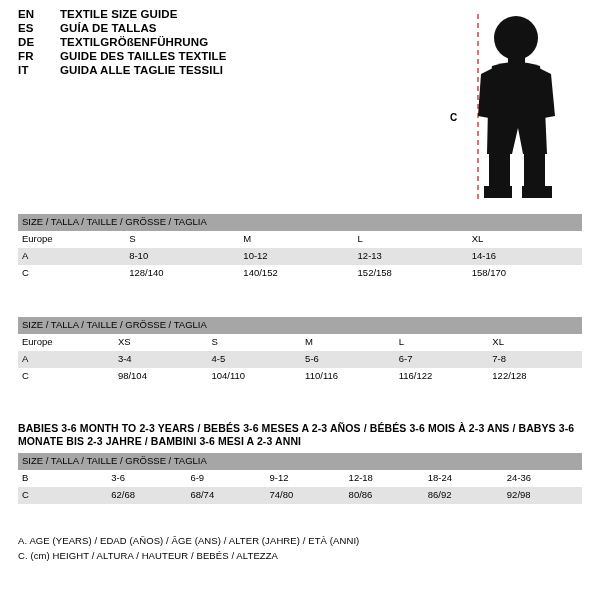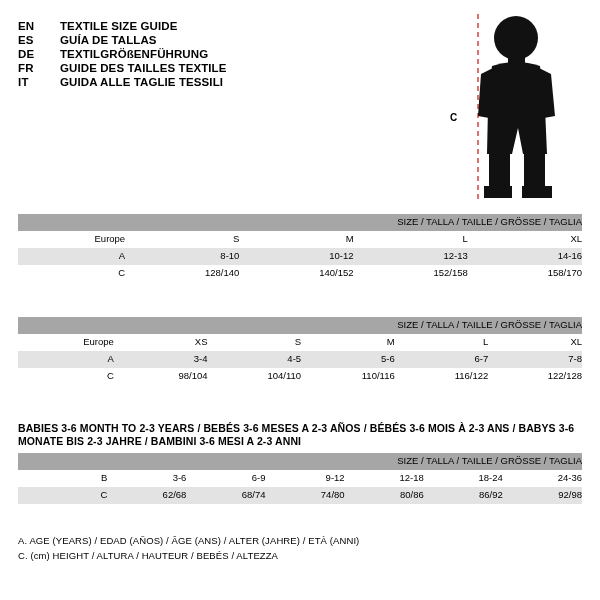--- a/index.html
+++ b/index.html
@@ -17,21 +17,21 @@
   .page {
     position: relative;
     width: 600px;
     height: 600px;
     box-sizing: border-box;
   }
 
   
   .header {
     position: absolute;
-    top: 20px;
+    top: 8px;
     left: 18px;
     width: 420px;
   }
   .header-row {
     display: flex;
     align-items: baseline;
     margin-bottom: 2px;
   }
   .lang-code {
     width: 42px;
@@ -75,21 +75,20 @@
     font-size: 10.5px;
     font-weight: bold;
     letter-spacing: 0.1px;
     margin-bottom: 5px;
     white-space: nowrap;
   }
   table.size-table {
     border-collapse: collapse;
     width: 100%;
     table-layout: fixed;
-    text-align: right;
   }
   table.size-table td {
     font-size: 9.5px;
     padding: 3px 0 3px 4px;
     vertical-align: middle;
     line-height: 1.15;
   }
   tr.band-header td {
     background: #a6a6a6;
     font-weight: normal;

